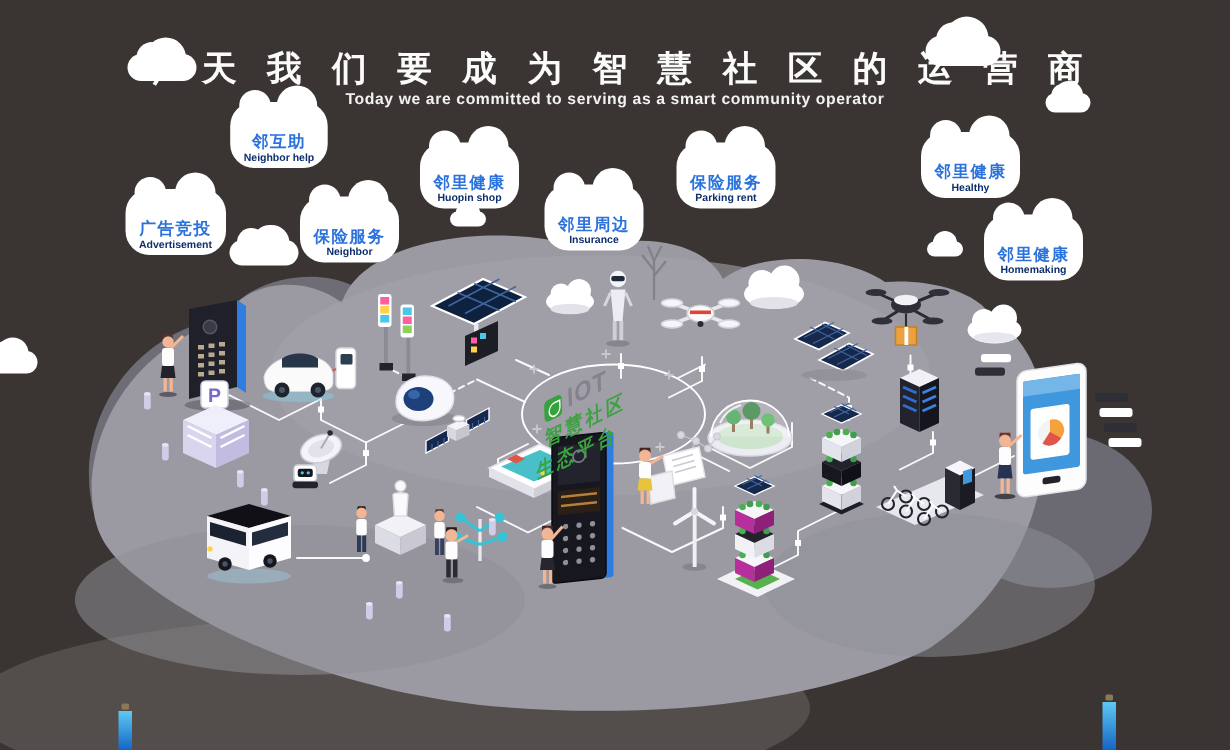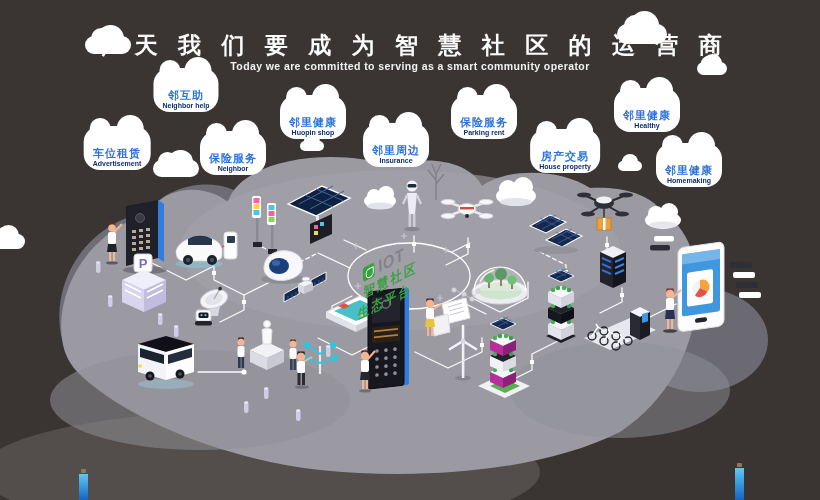--- a/index.html
+++ b/index.html
@@ -612,42 +612,38 @@
   </svg>
 
   <div class="title">今 天 我 们 要 成 为 智 慧 社 区 的 运 营 商</div>
   <div class="subtitle">Today we are committed to serving as a smart community operator</div>
 
   <div class="puff svc" style="left:186px;top:68px">
     <span class="zh">邻互助</span>
     <span class="en">Neighbor help</span>
   </div>
   <div class="puff svc" style="left:117px;top:126px">
-    <span class="zh">车位租赁</span>
+    <span class="zh">广告竞投</span>
     <span class="en">Advertisement</span>
   </div>
   <div class="puff svc" style="left:233px;top:131px">
     <span class="zh">保险服务</span>
     <span class="en">Neighbor</span>
   </div>
   <div class="puff svc" style="left:313px;top:95px">
     <span class="zh">邻里健康</span>
     <span class="en">Huopin shop</span>
   </div>
   <div class="puff svc" style="left:396px;top:123px">
     <span class="zh">邻里周边</span>
     <span class="en">Insurance</span>
   </div>
   <div class="puff svc" style="left:484px;top:95px">
     <span class="zh">保险服务</span>
     <span class="en">Parking rent</span>
-  </div>
-  <div class="puff svc" style="left:565px;top:129px">
-    <span class="zh">房产交易</span>
-    <span class="en">House property</span>
   </div>
   <div class="puff svc" style="left:647px;top:88px">
     <span class="zh">邻里健康</span>
     <span class="en">Healthy</span>
   </div>
   <div class="puff svc" style="left:689px;top:143px">
     <span class="zh">邻里健康</span>
     <span class="en">Homemaking</span>
   </div>
 

